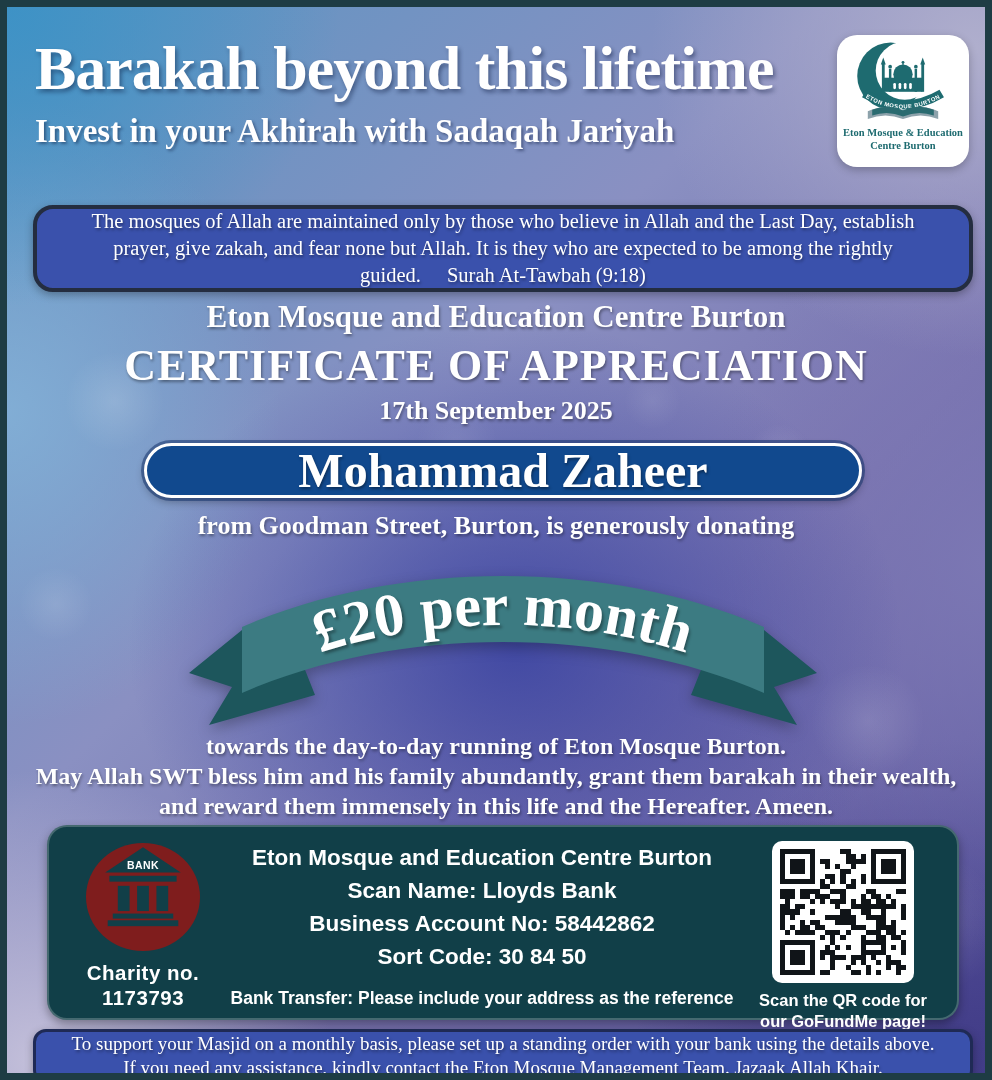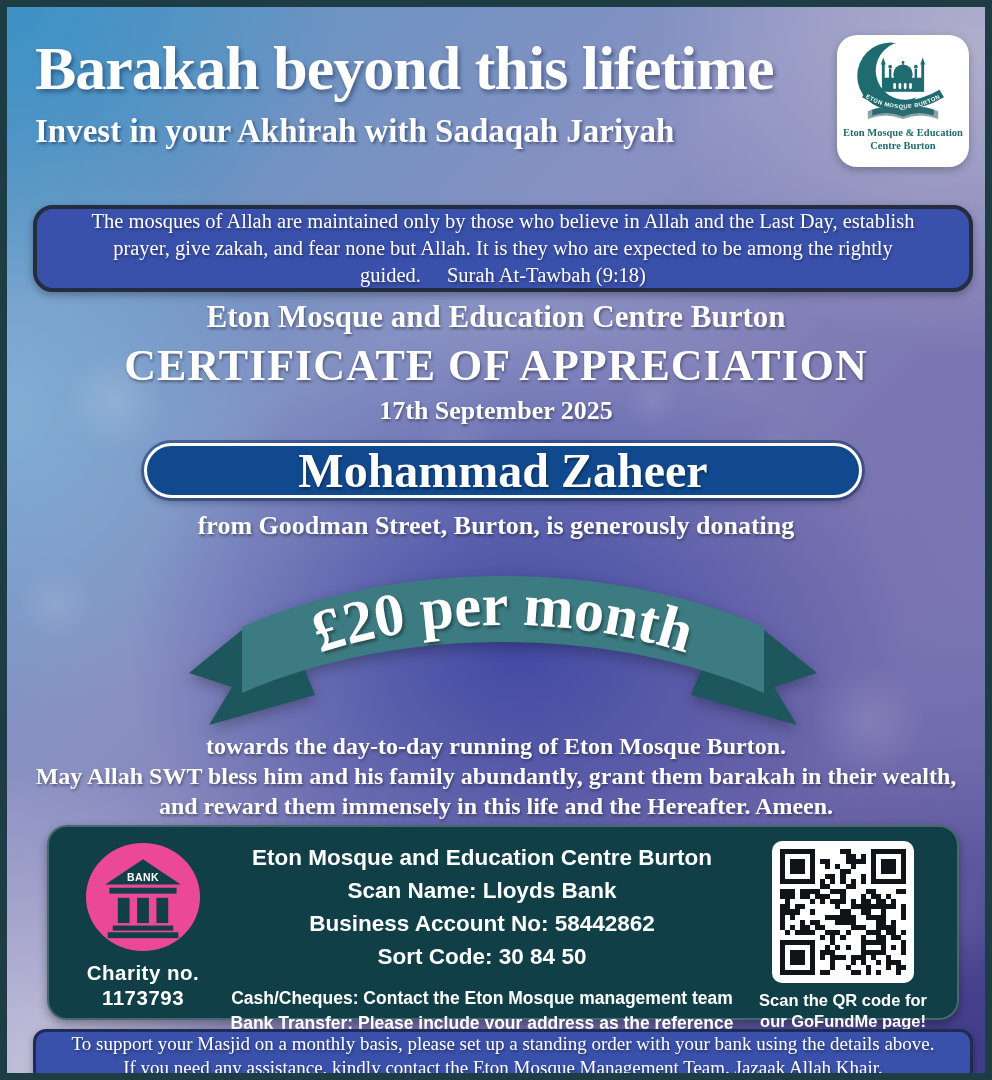--- a/index.html
+++ b/index.html
@@ -63,22 +63,22 @@
   .ribbon{left:180px; top:548px; width:632px; height:172px; filter:drop-shadow(0 5px 7px rgba(0,0,0,.28));}
 
   .dedication{left:0; top:724px; width:100%; text-align:center; font-size:24px; font-weight:bold; line-height:30px;}
 
   .bank-card{left:40px; top:818px; width:912px; height:195px; background:#113f48;
              border:2px solid rgba(255,255,255,.22); border-radius:20px; box-sizing:border-box;
              box-shadow:0 4px 10px rgba(0,0,0,.35);
              display:flex; align-items:flex-start; padding:12px 16px 10px 18px;
              font-family:"Liberation Sans","DejaVu Sans",sans-serif; font-weight:bold;}
   .bank-left{width:152px; text-align:center; flex:0 0 auto;}
-  .bank-ellipse{width:114px; height:108px; background:#ec4899; border-radius:50%; margin:4px auto 0;
-                display:flex; align-items:center; justify-content:center;}
+  .bank-ellipse{width:114px; height:108px; background:#7f1d1d; border-radius:50%; margin:4px auto 0;
+                display:flex; justify-content:center;}
   .charity{font-size:20.5px; line-height:25px; margin-top:9px; letter-spacing:.5px;}
   .bank-mid{flex:1 1 auto; text-align:center; padding-top:2px;}
   .bank-mid .big{font-size:22.5px; line-height:33px;}
   .bank-mid .small{font-size:17.5px; line-height:24.5px;}
   .bank-mid .gap{height:13px;}
   .bank-right{width:196px; flex:0 0 auto; text-align:center;}
   .qr-box{width:142px; height:142px; background:#fff; border-radius:10px; margin:2px auto 0;
           display:flex; align-items:center; justify-content:center;}
   .qr-caption{font-size:16.5px; line-height:21px; margin-top:7px;}
 
@@ -185,21 +185,20 @@
         <div>Charity no.</div>
         <div>1173793</div>
       </div>
     </div>
     <div class="bank-mid">
       <div class="big">Eton Mosque and Education Centre Burton</div>
       <div class="big">Scan Name: Lloyds Bank</div>
       <div class="big">Business Account No: 58442862</div>
       <div class="big">Sort Code: 30 84 50</div>
       <div class="gap"></div>
-      <div class="small">Cash/Cheques: Contact the Eton Mosque management team</div>
       <div class="small">Bank Transfer: Please include your address as the reference</div>
     </div>
     <div class="bank-right">
       <div class="qr-box">
         <svg id="qr-svg" width="126" height="126" viewBox="0 0 25 25" shape-rendering="crispEdges">
             <rect x="0" y="0" width="1" height="1" fill="#101418"></rect>
             <rect x="1" y="0" width="1" height="1" fill="#101418"></rect>
             <rect x="2" y="0" width="1" height="1" fill="#101418"></rect>
             <rect x="3" y="0" width="1" height="1" fill="#101418"></rect>
             <rect x="4" y="0" width="1" height="1" fill="#101418"></rect>

